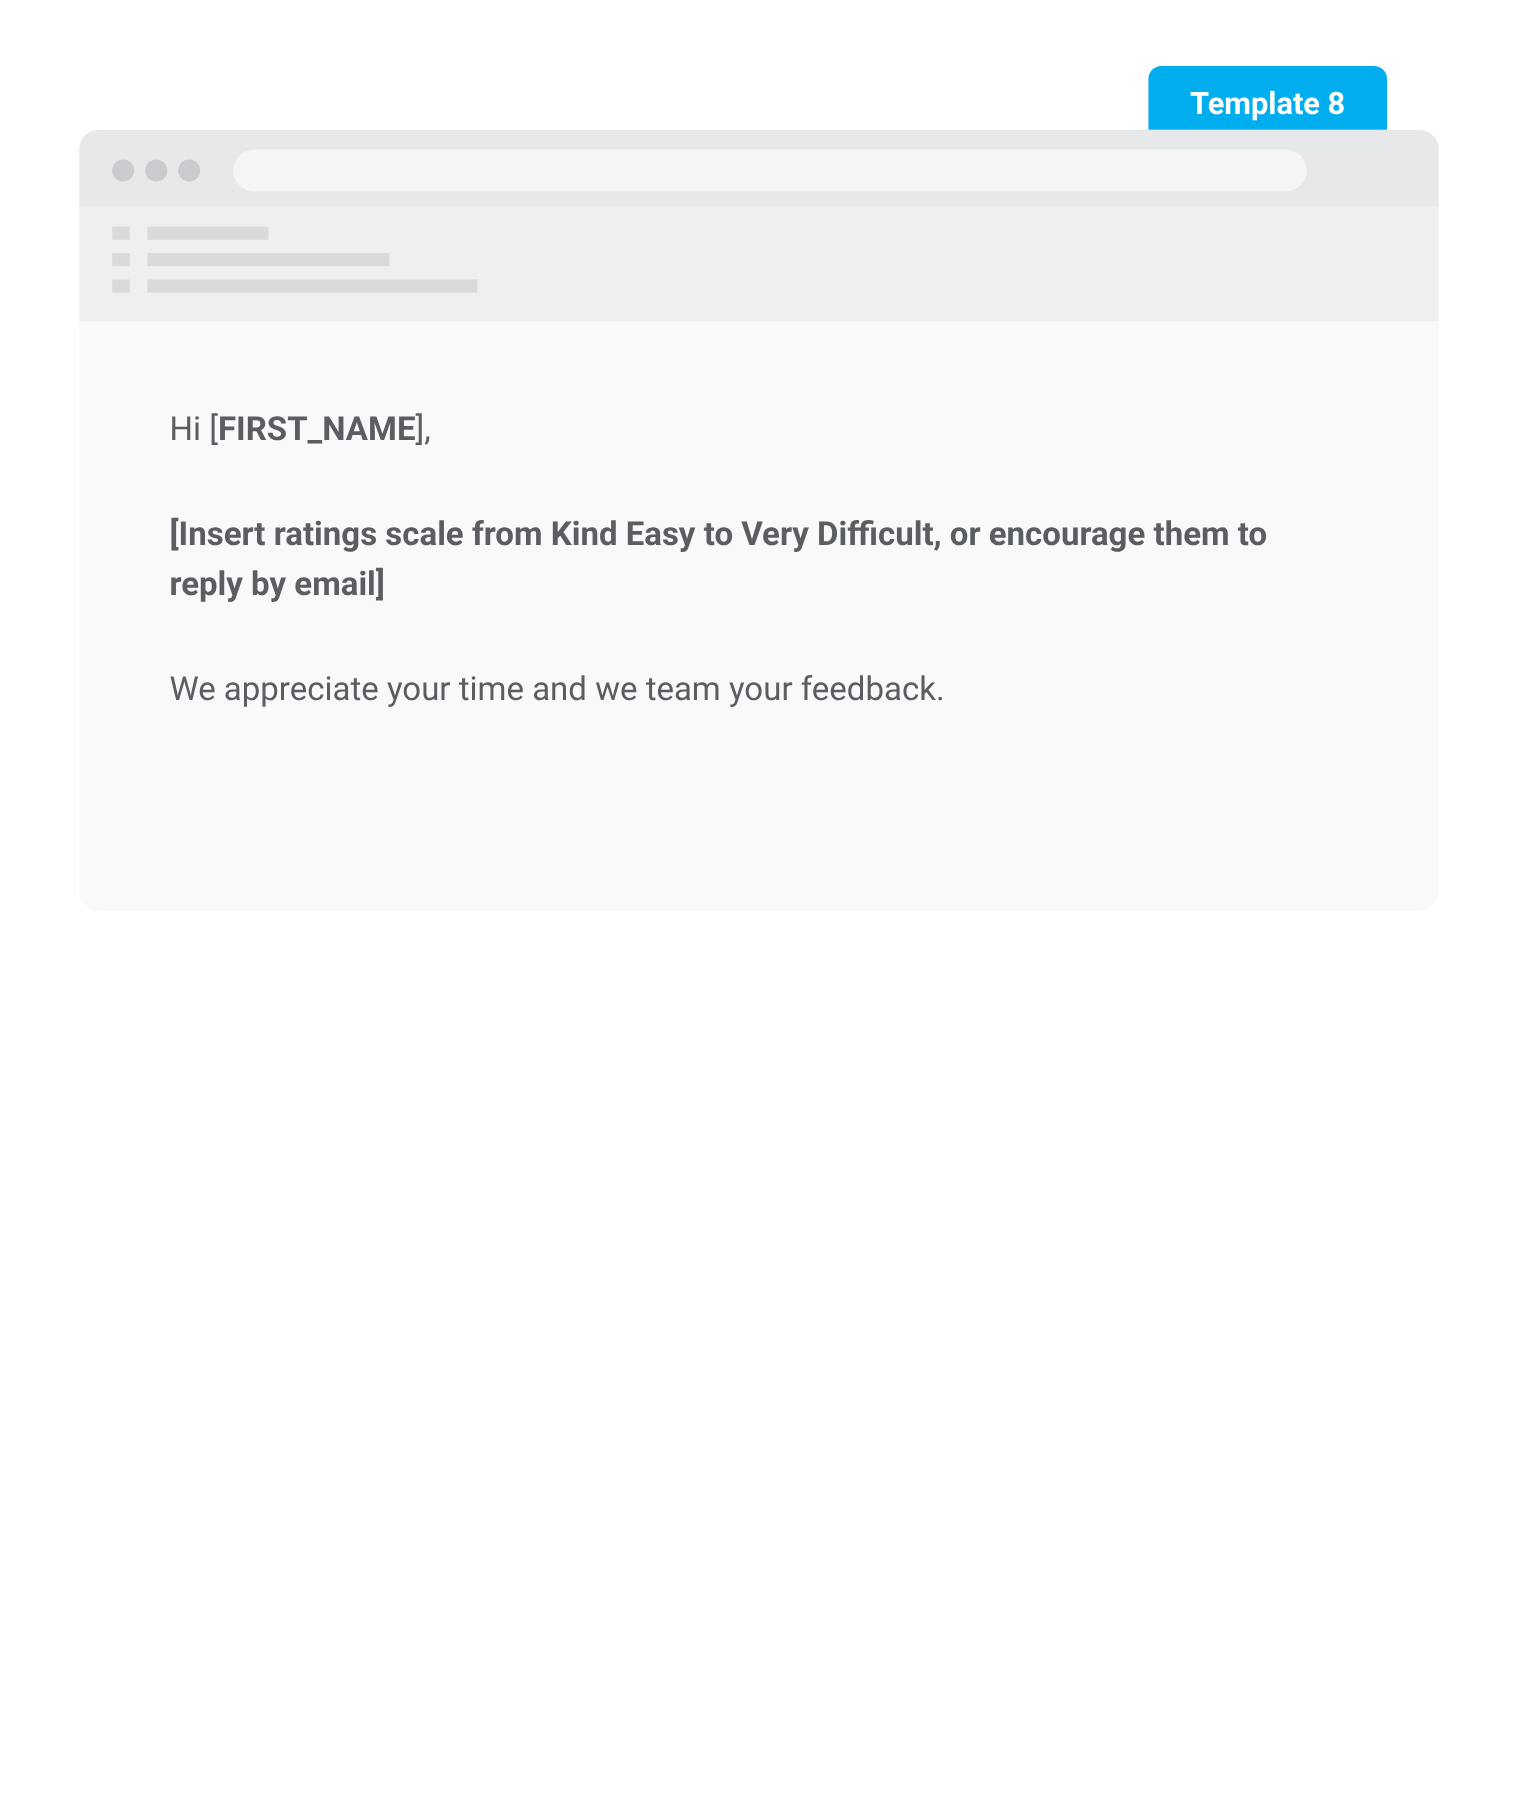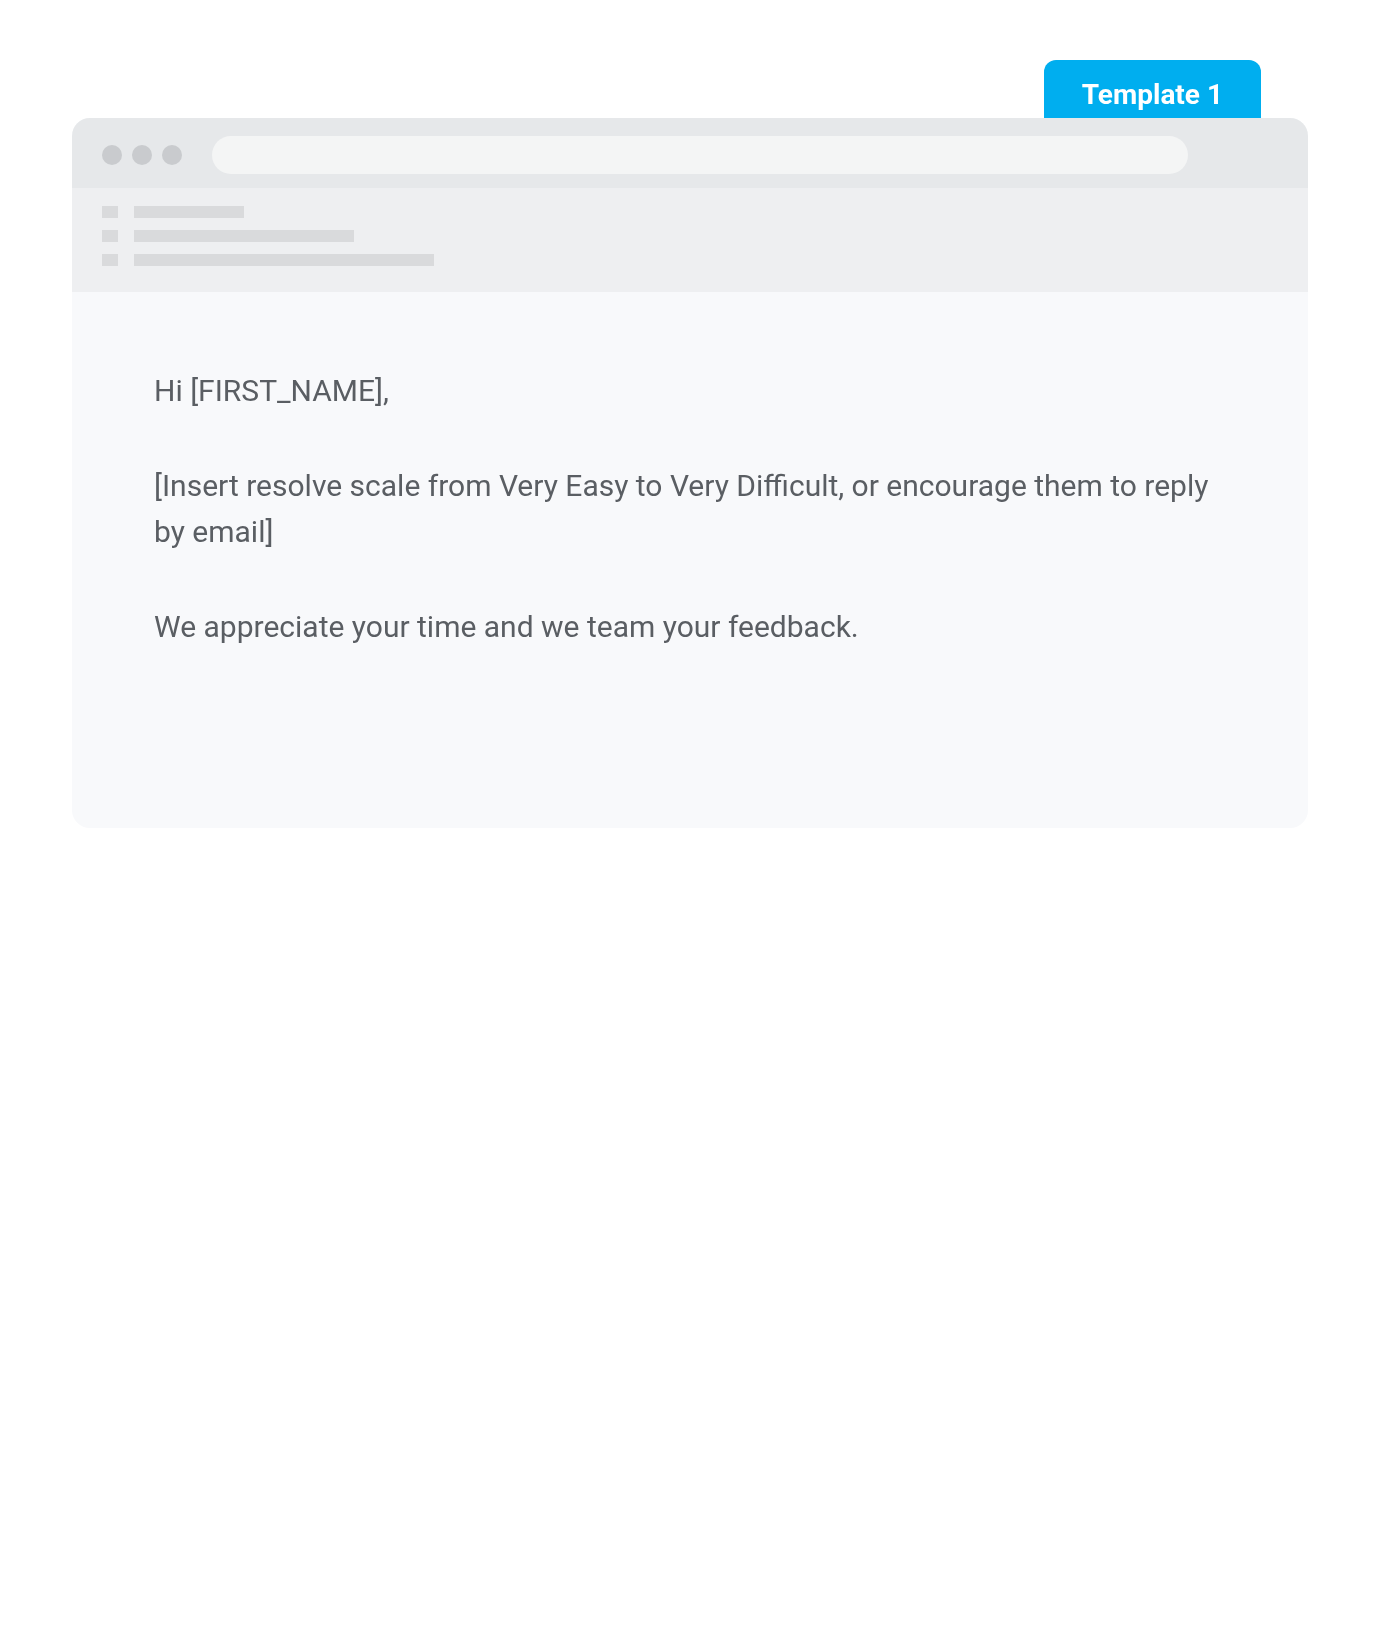--- a/index.html
+++ b/index.html
@@ -83,28 +83,28 @@
       font-size: 30px;
       line-height: 1.55;
     }
     .content p {
       margin-bottom: 48px;
     }
     .greeting-prefix, .greeting-suffix {
       font-weight: 400;
     }
     .bold {
-      font-weight: 400;
+      font-weight: 700;
     }
   </style>
 </head>
 <body>
 
 <div class="template-tab">
-  <span>Template 1</span>
+  <span>Template 8</span>
 </div>
 
 <div class="window">
   <div class="window-header">
     <div class="dots">
       <div class="dot"></div>
       <div class="dot"></div>
       <div class="dot"></div>
     </div>
     <div class="address-bar"></div>
@@ -122,16 +122,16 @@
     <div class="ph-row" style="margin-bottom:0">
       <div class="ph-square"></div>
       <div class="ph-bar" style="width:300px"></div>
     </div>
   </div>
 
   <div class="content">
     <p>
       <span class="greeting-prefix">Hi [</span><span class="bold">FIRST_NAME</span><span class="greeting-suffix">],</span>
     </p>
-    <p class="bold">[Insert resolve scale from Very Easy to Very Difficult, or encourage them to reply by email]</p>
+    <p class="bold">[Insert ratings scale from Kind Easy to Very Difficult, or encourage them to reply by email]</p>
     <p>We appreciate your time and we team your feedback.</p>
   </div>
 </div>
 
 </body></html>

